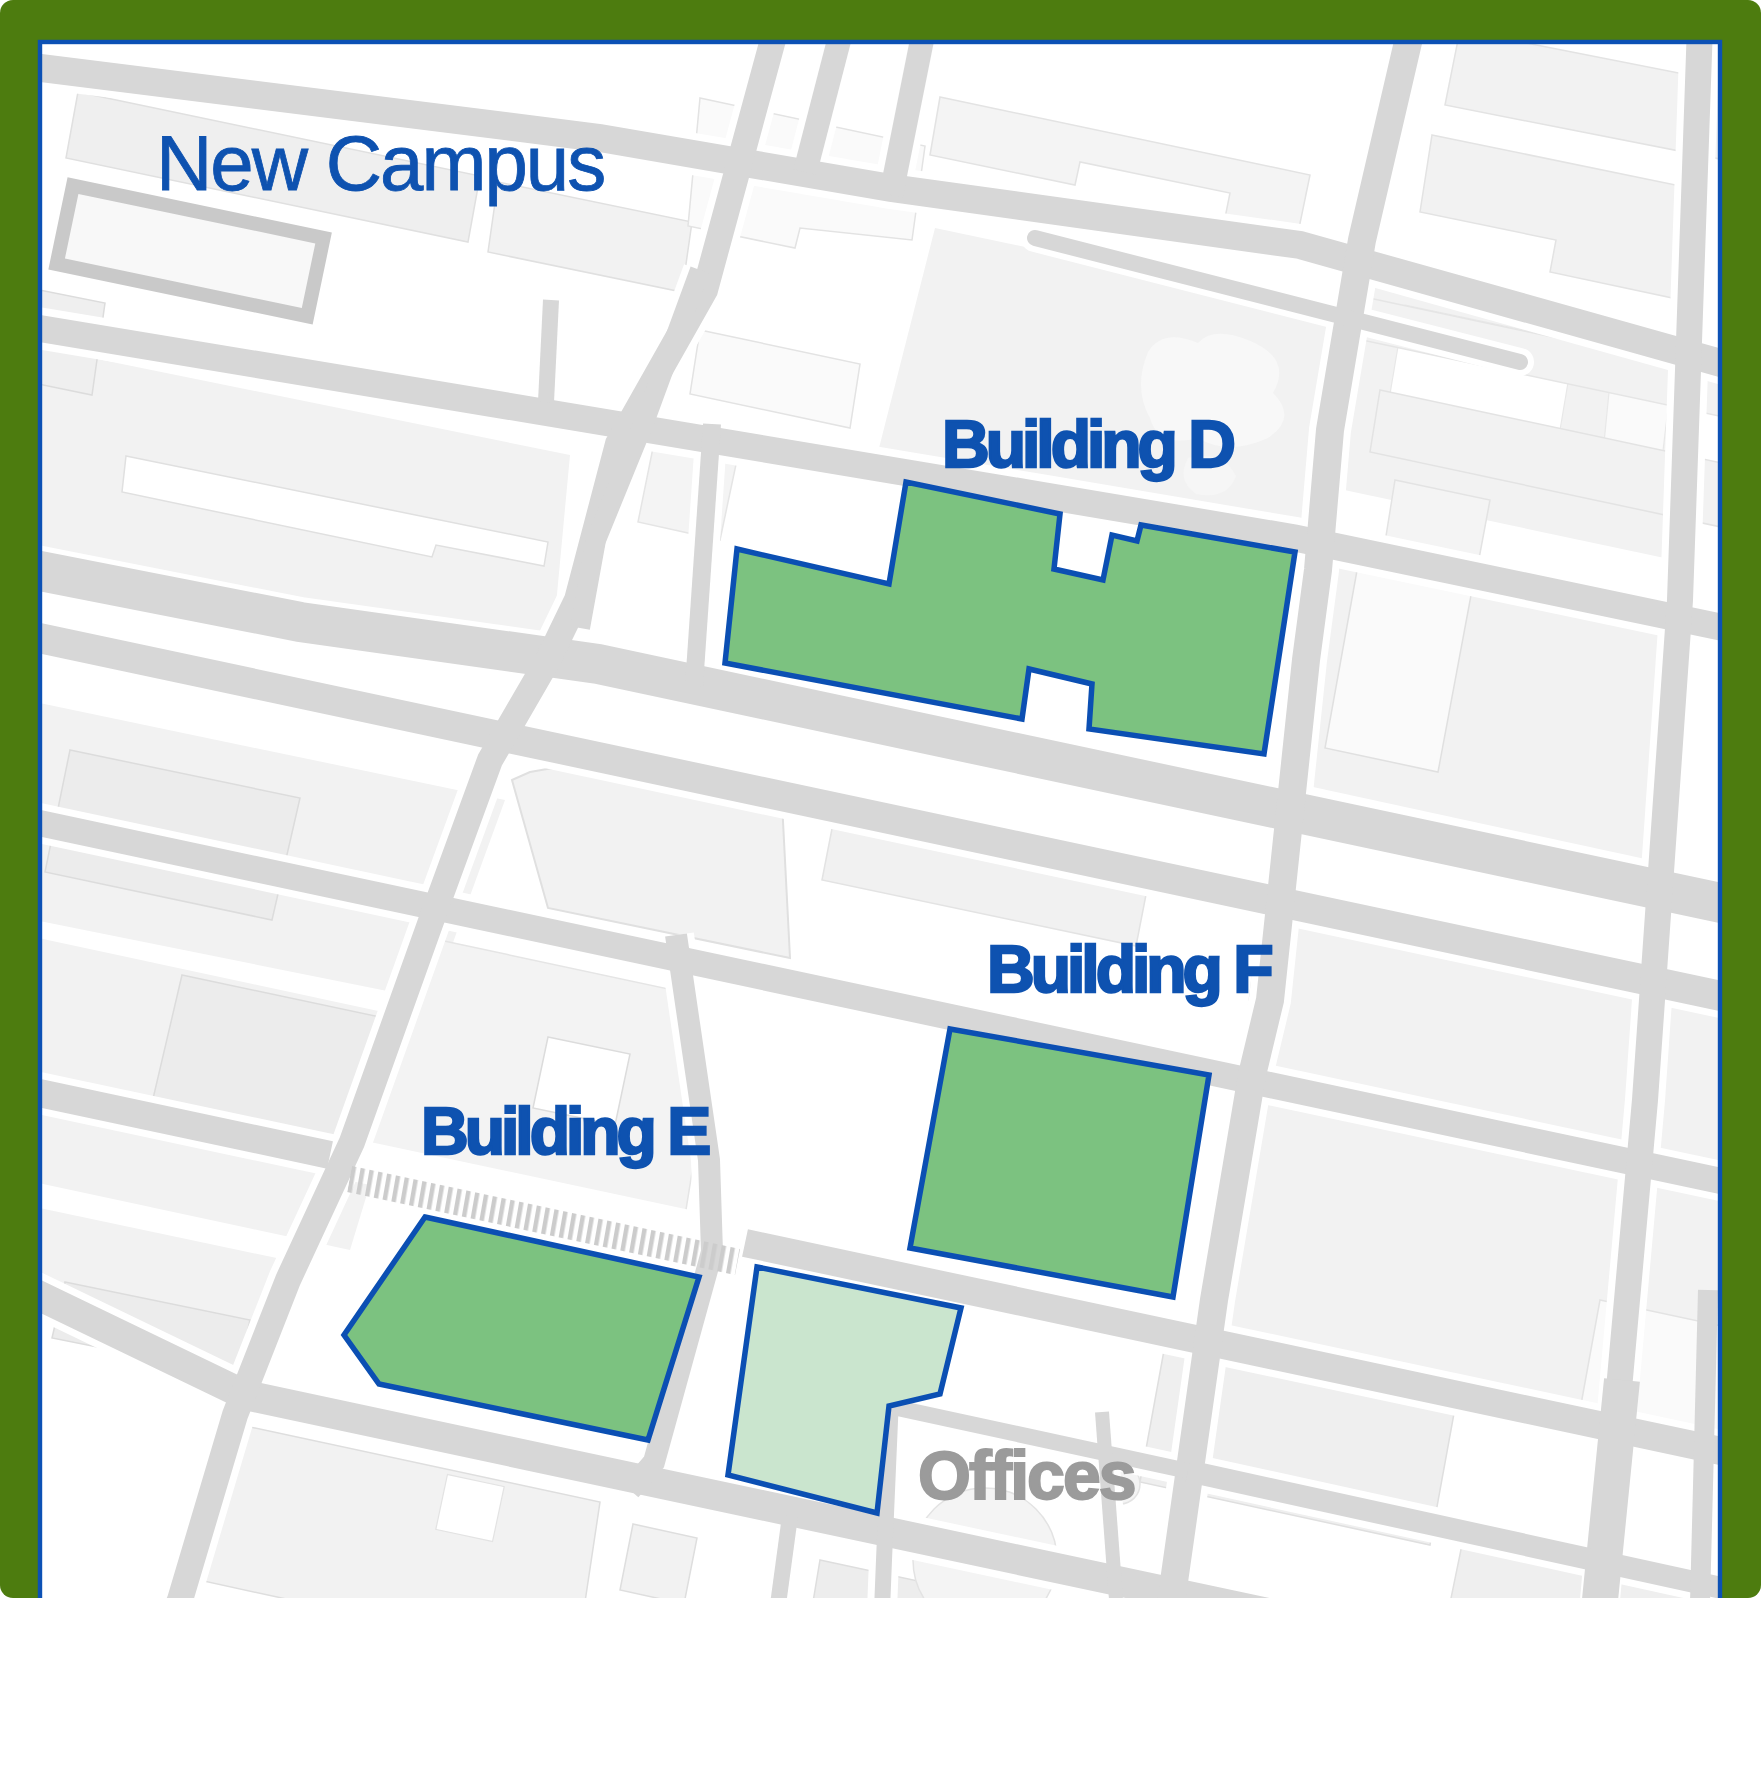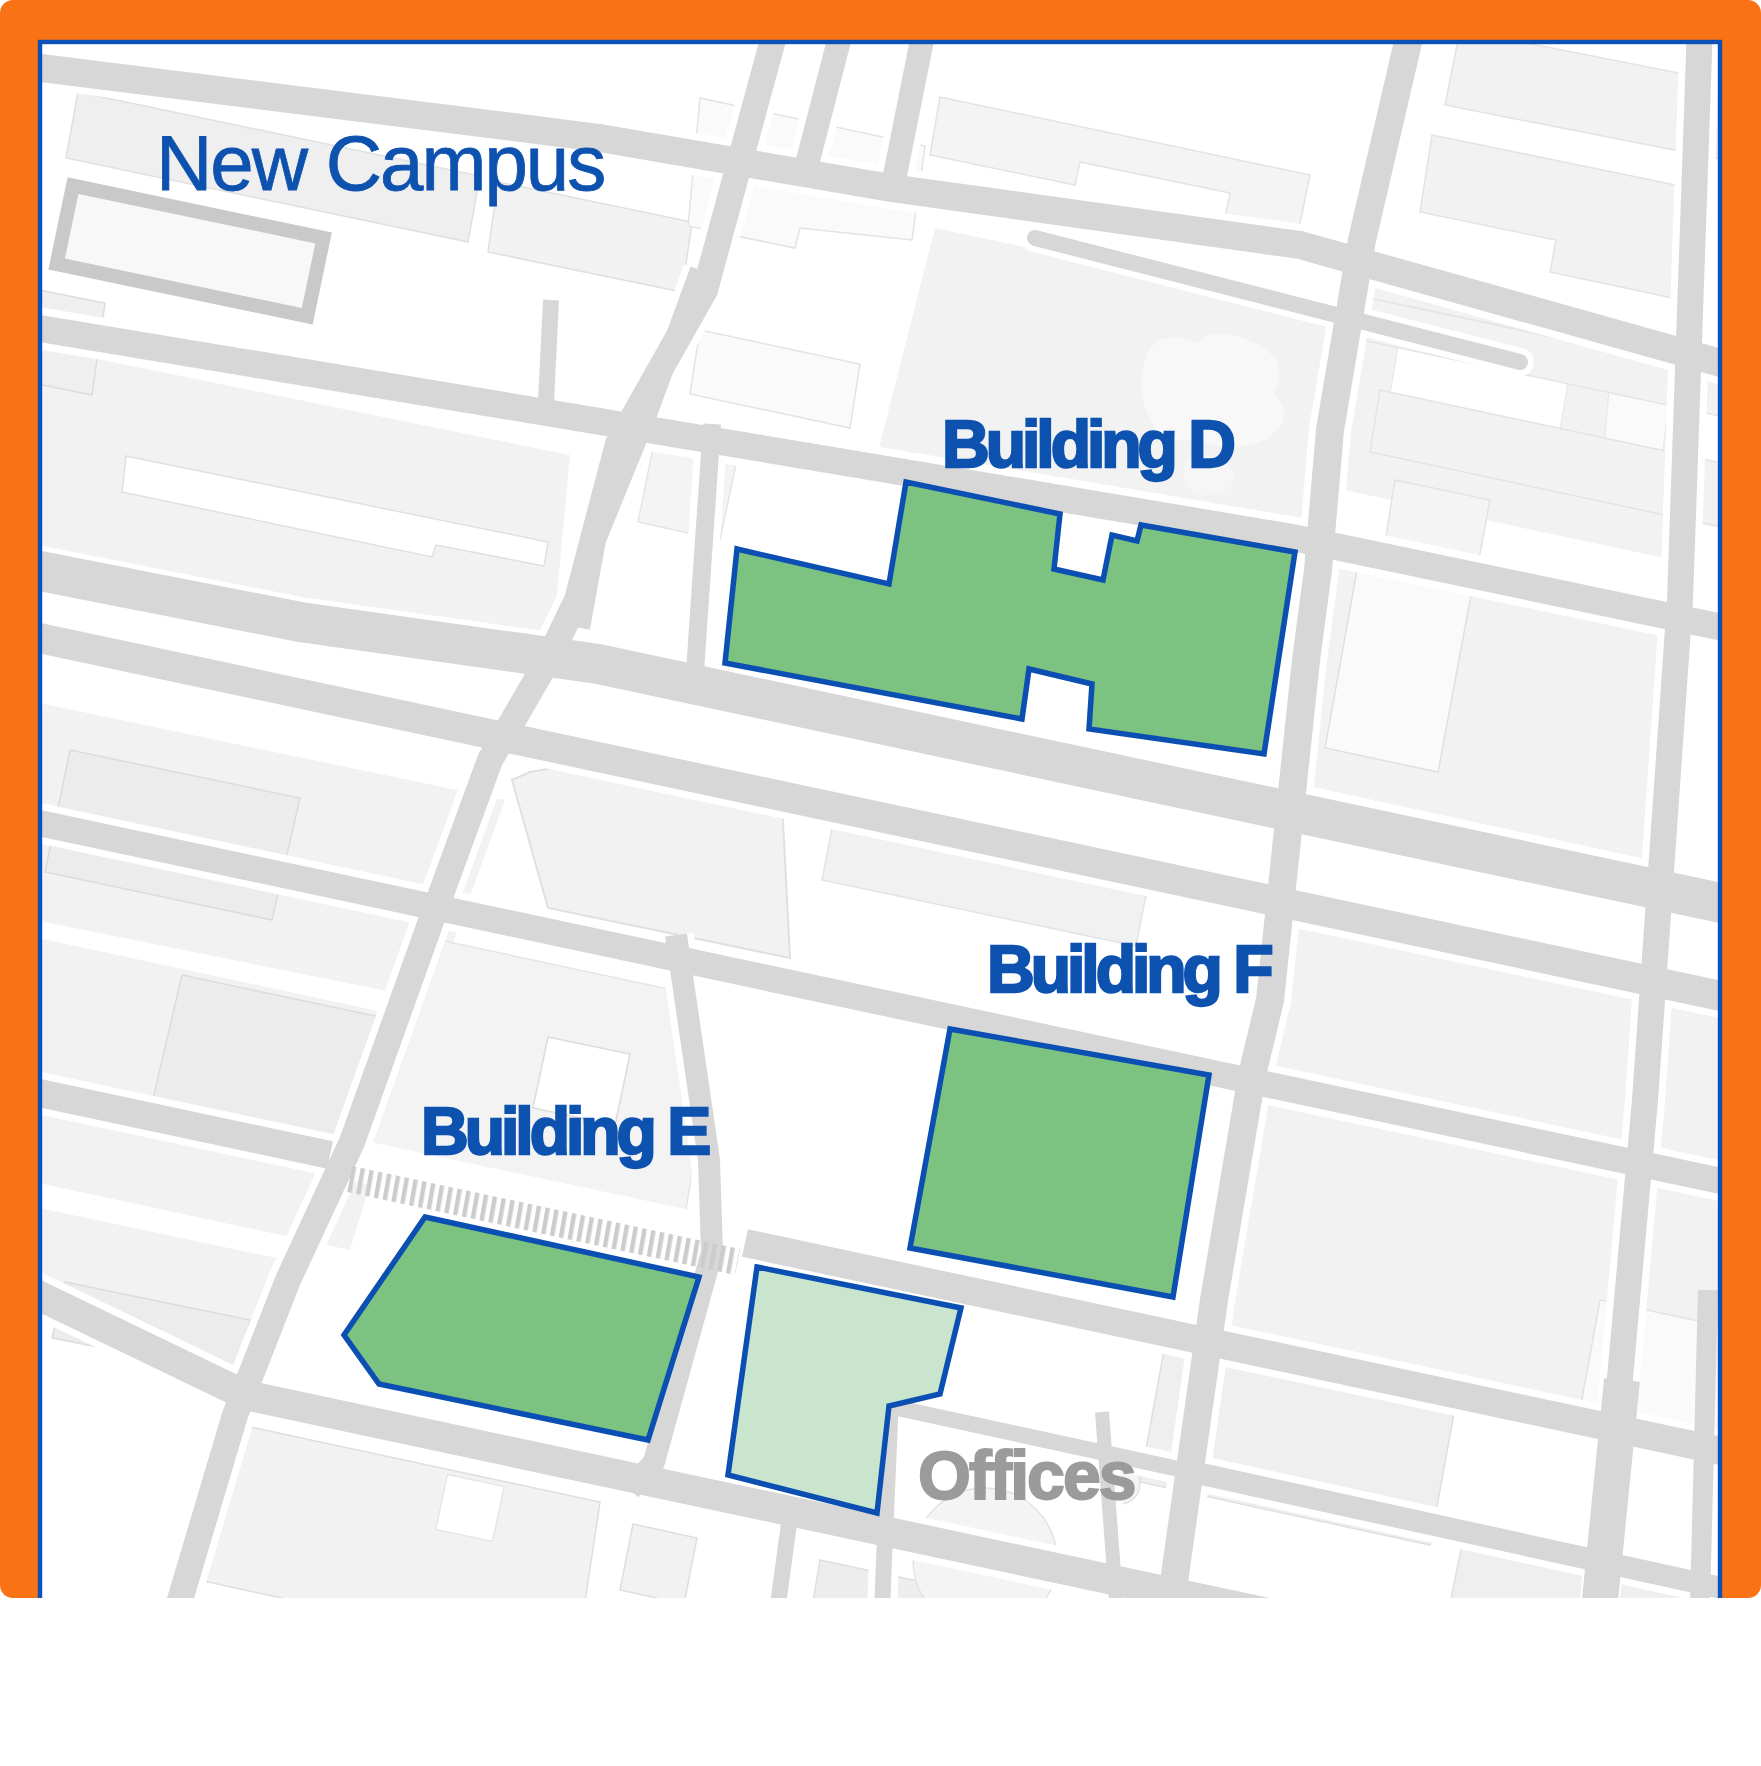--- a/index.html
+++ b/index.html
@@ -1,16 +1,16 @@
 <!DOCTYPE html>
 <html><head>
 <meta charset="utf-8">
 <style>
   html,body{margin:0;padding:0;background:#ffffff;}
-  .wrap{width:1761px;height:1598px;position:relative;background:#f97316;border-radius:13px;}
+  .wrap{width:1761px;height:1598px;position:relative;background:#4d7c0f;border-radius:13px;}
   text{font-family:"Liberation Sans", sans-serif;}
 </style>
 </head>
 <body>
 <div class="wrap">
 <svg width="1761" height="1766" viewBox="0 0 1761 1766" xmlns="http://www.w3.org/2000/svg">
 <defs>
   <clipPath id="mapclip">
           <rect x="42" y="44" width="1676" height="1681"></rect>
         </clipPath>

